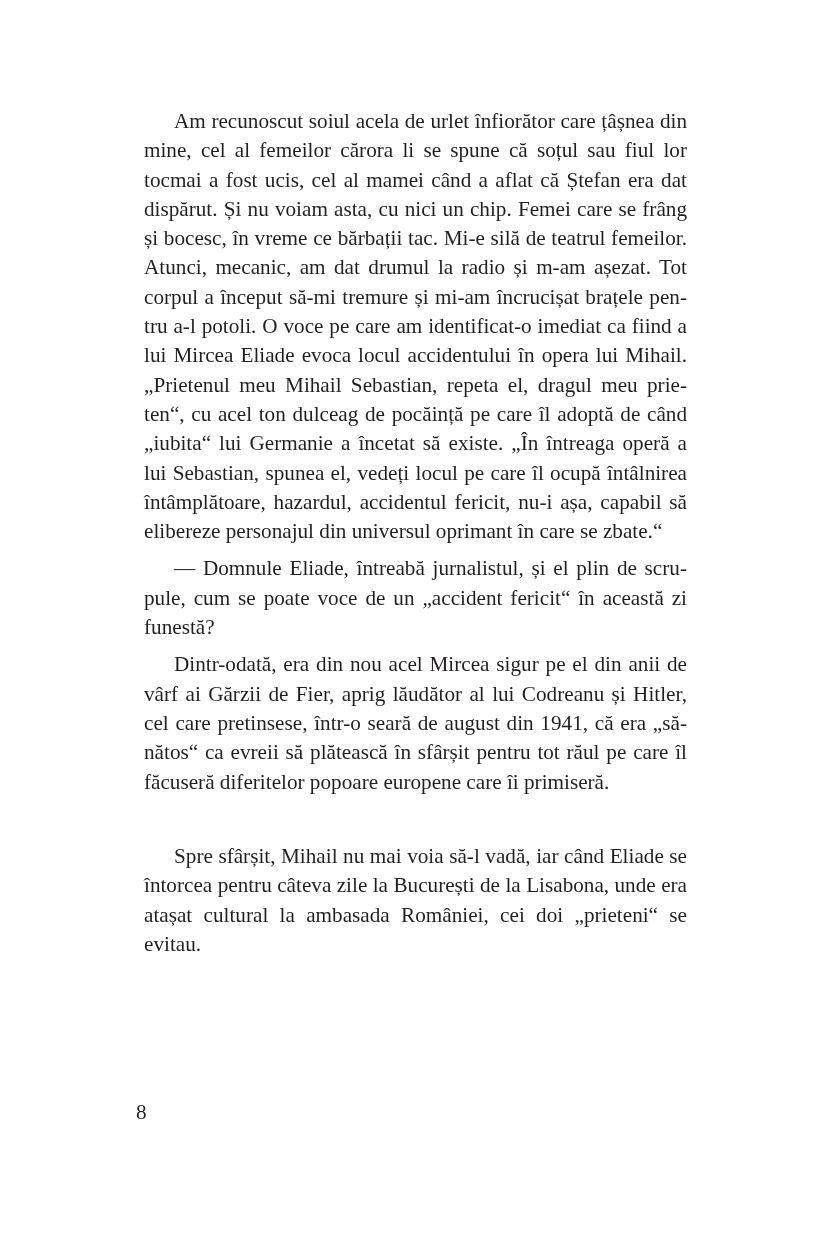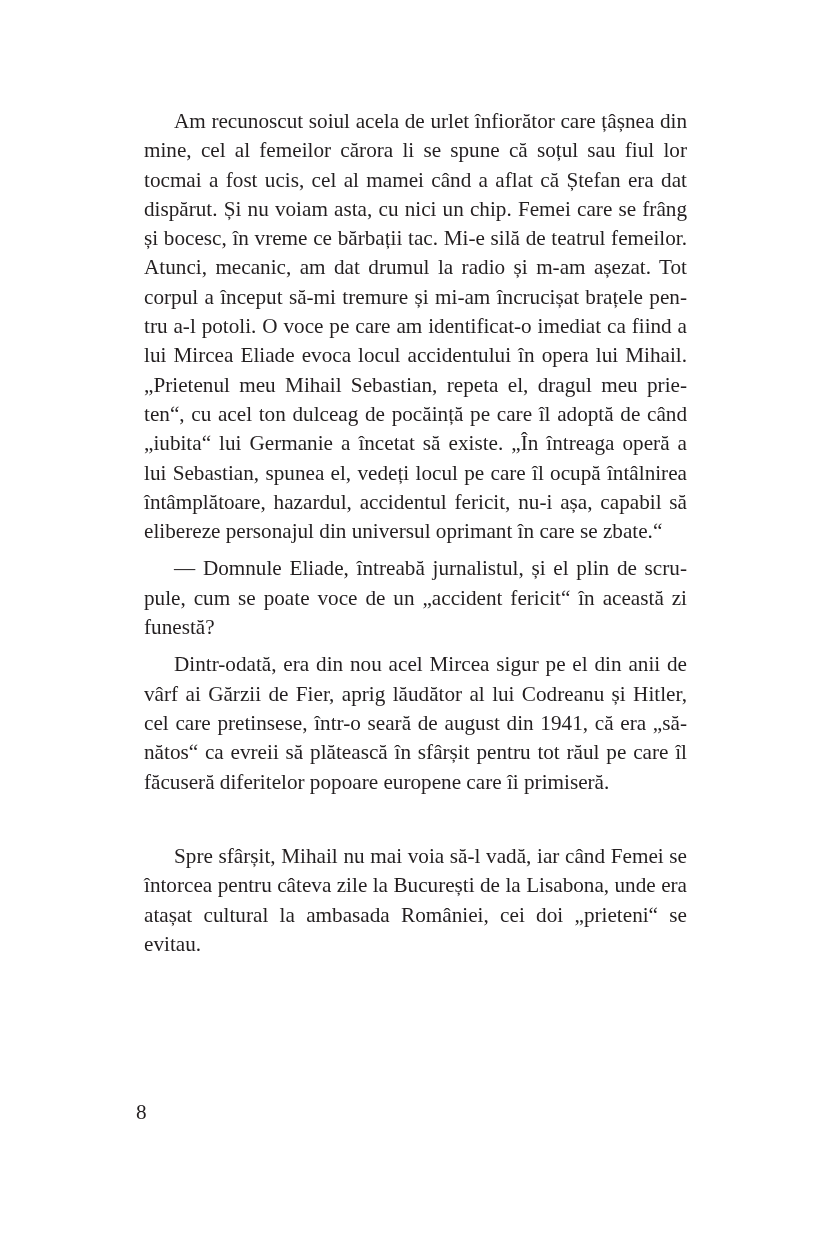--- a/index.html
+++ b/index.html
@@ -42,16 +42,16 @@
     }
   </style>
 </head>
 <body>
 
 <main class="page-body">
   <p class="para">Am recunoscut soiul acela de urlet înfiorător care țâșnea din mine, cel al femeilor cărora li se spune că soțul sau fiul lor tocmai a fost ucis, cel al mamei când a aflat că Ștefan era dat dispărut. Și nu voiam asta, cu nici un chip. Femei care se frâng și bocesc, în vreme ce bărbații tac. Mi-e silă de teatrul femeilor. Atunci, mecanic, am dat drumul la radio și m-am așezat. Tot corpul a început să-mi tremure și mi-am încrucișat brațele pen­tru a-l potoli. O voce pe care am identificat-o imediat ca fiind a lui Mircea Eliade evoca locul accidentului în opera lui Mihail. „Prietenul meu Mihail Sebastian, repeta el, dragul meu prie­ten“, cu acel ton dulceag de pocăință pe care îl adoptă de când „iubita“ lui Germanie a încetat să existe. „În întreaga operă a lui Sebastian, spunea el, vedeți locul pe care îl ocupă întâlnirea întâmplătoare, hazardul, accidentul fericit, nu-i așa, capabil să elibereze personajul din universul oprimant în care se zbate.“</p>
   <p class="para">— Domnule Eliade, întreabă jurnalistul, și el plin de scru­pule, cum se poate voce de un „accident fericit“ în această zi funestă?</p>
   <p class="para">Dintr-odată, era din nou acel Mircea sigur pe el din anii de vârf ai Gărzii de Fier, aprig lăudător al lui Codreanu și Hitler, cel care pretinsese, într-o seară de august din 1941, că era „să­nătos“ ca evreii să plătească în sfârșit pentru tot răul pe care îl făcuseră diferitelor popoare europene care îi primiseră.</p>
   <div class="section-gap"></div>
-  <p class="para">Spre sfârșit, Mihail nu mai voia să-l vadă, iar când Femei se întorcea pentru câteva zile la București de la Lisabona, unde era atașat cultural la ambasada României, cei doi „prieteni“ se evitau.</p>
+  <p class="para">Spre sfârșit, Mihail nu mai voia să-l vadă, iar când Eliade se întorcea pentru câteva zile la București de la Lisabona, unde era atașat cultural la ambasada României, cei doi „prieteni“ se evitau.</p>
 </main>
 
 <div class="page-number">8</div>
 
 </body></html>

